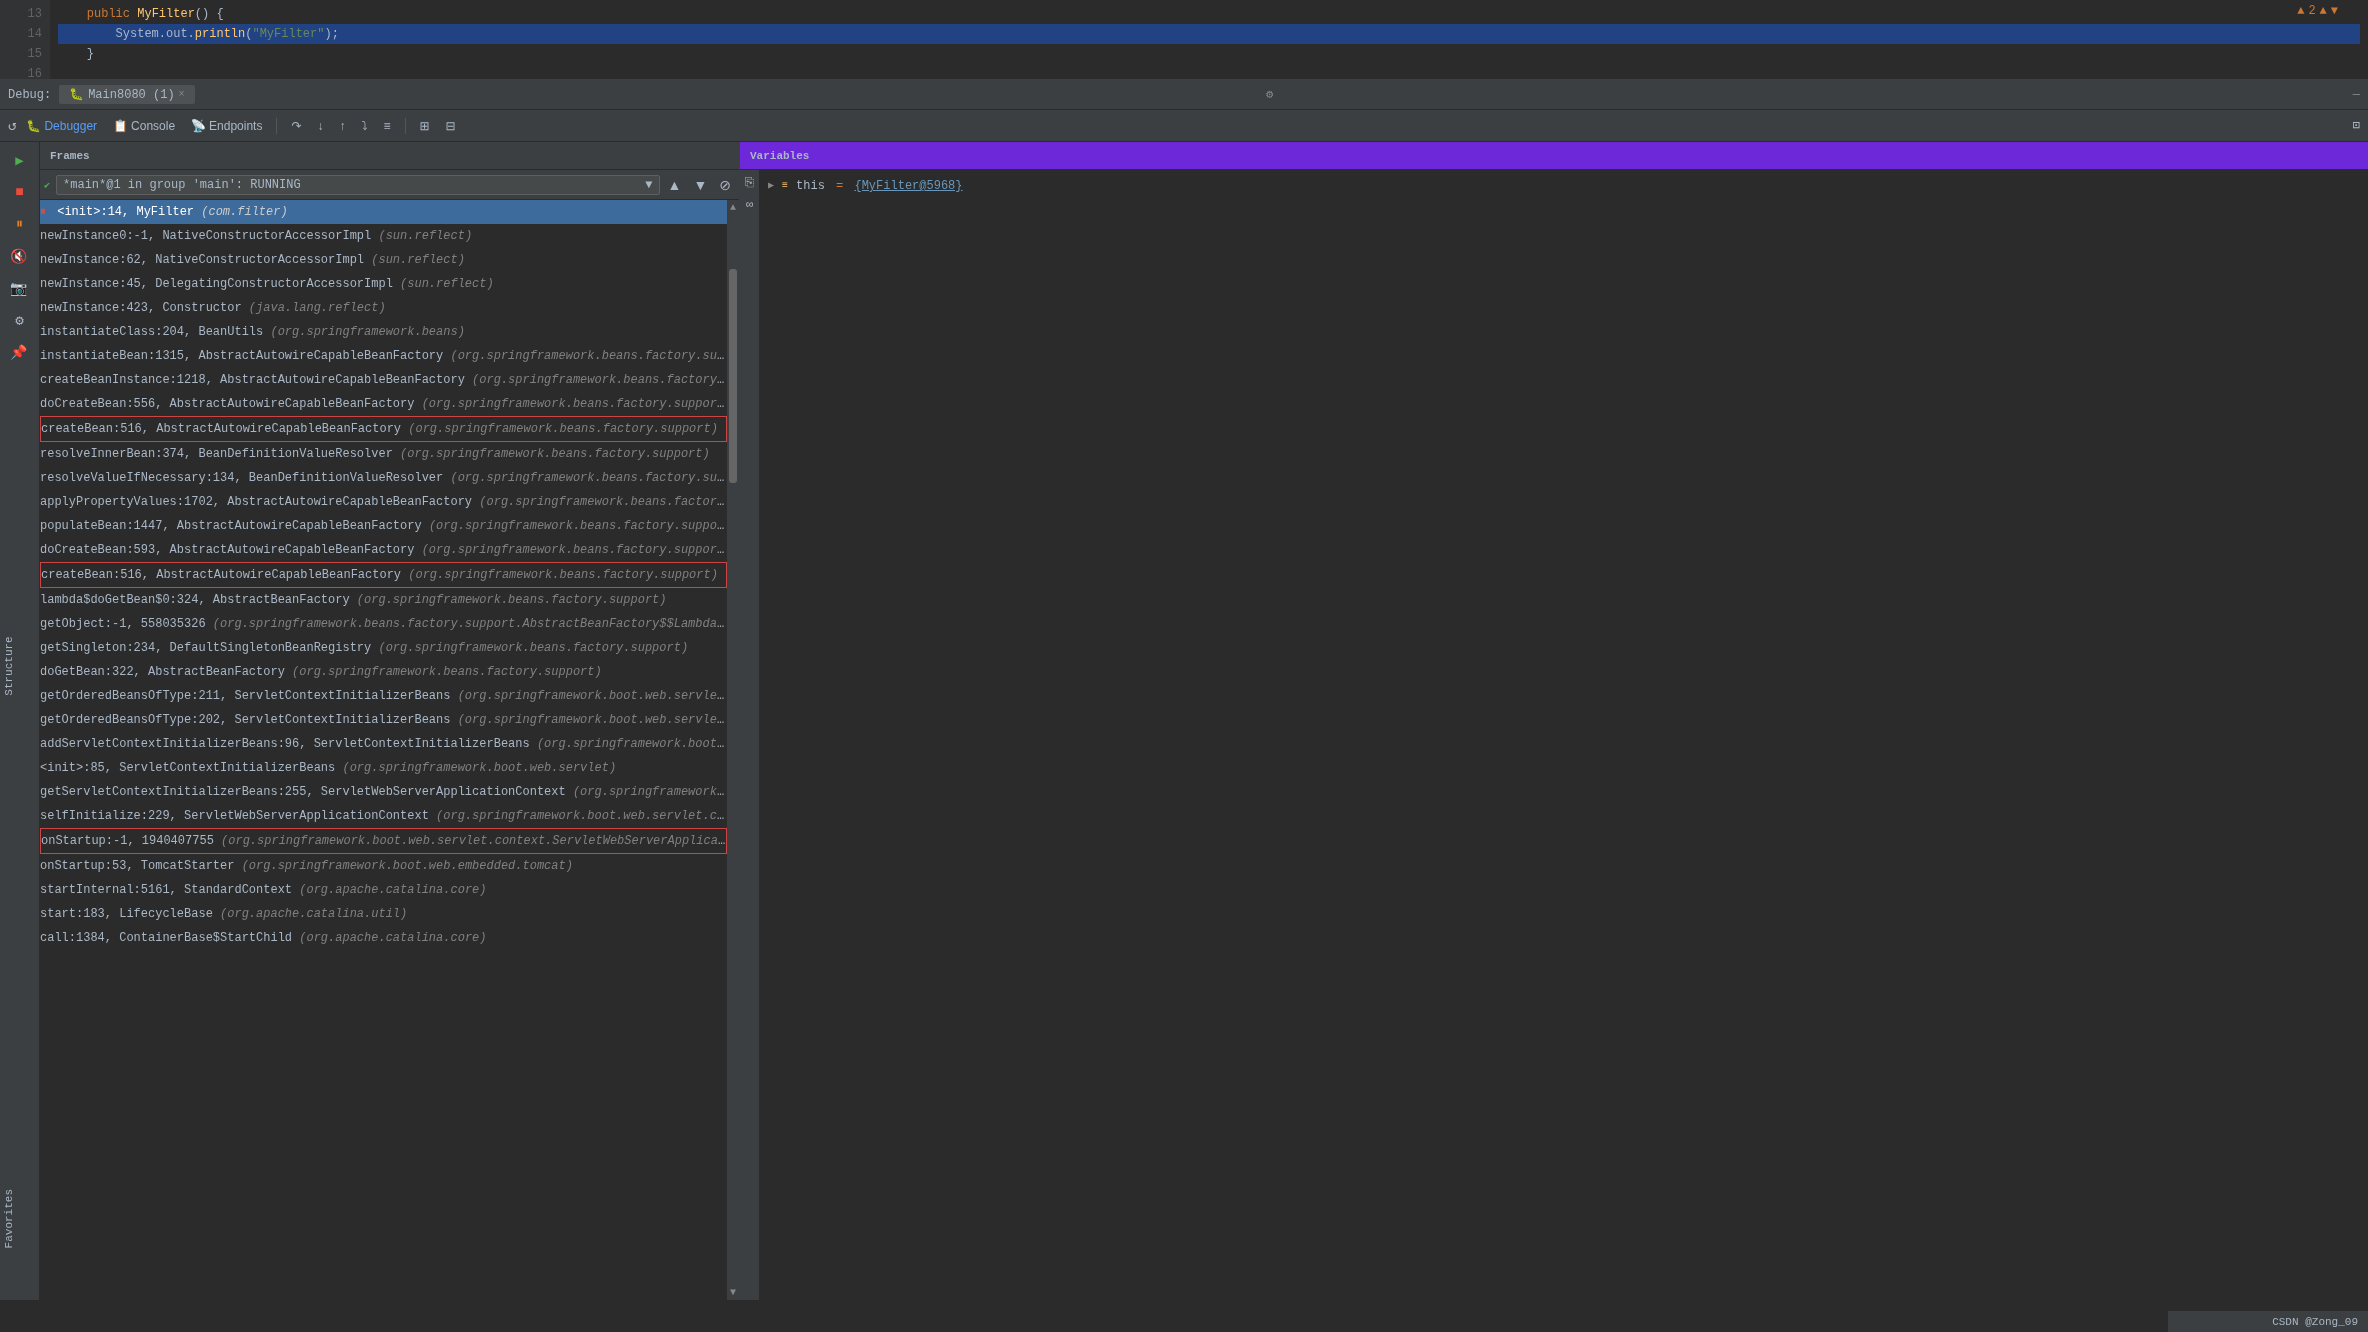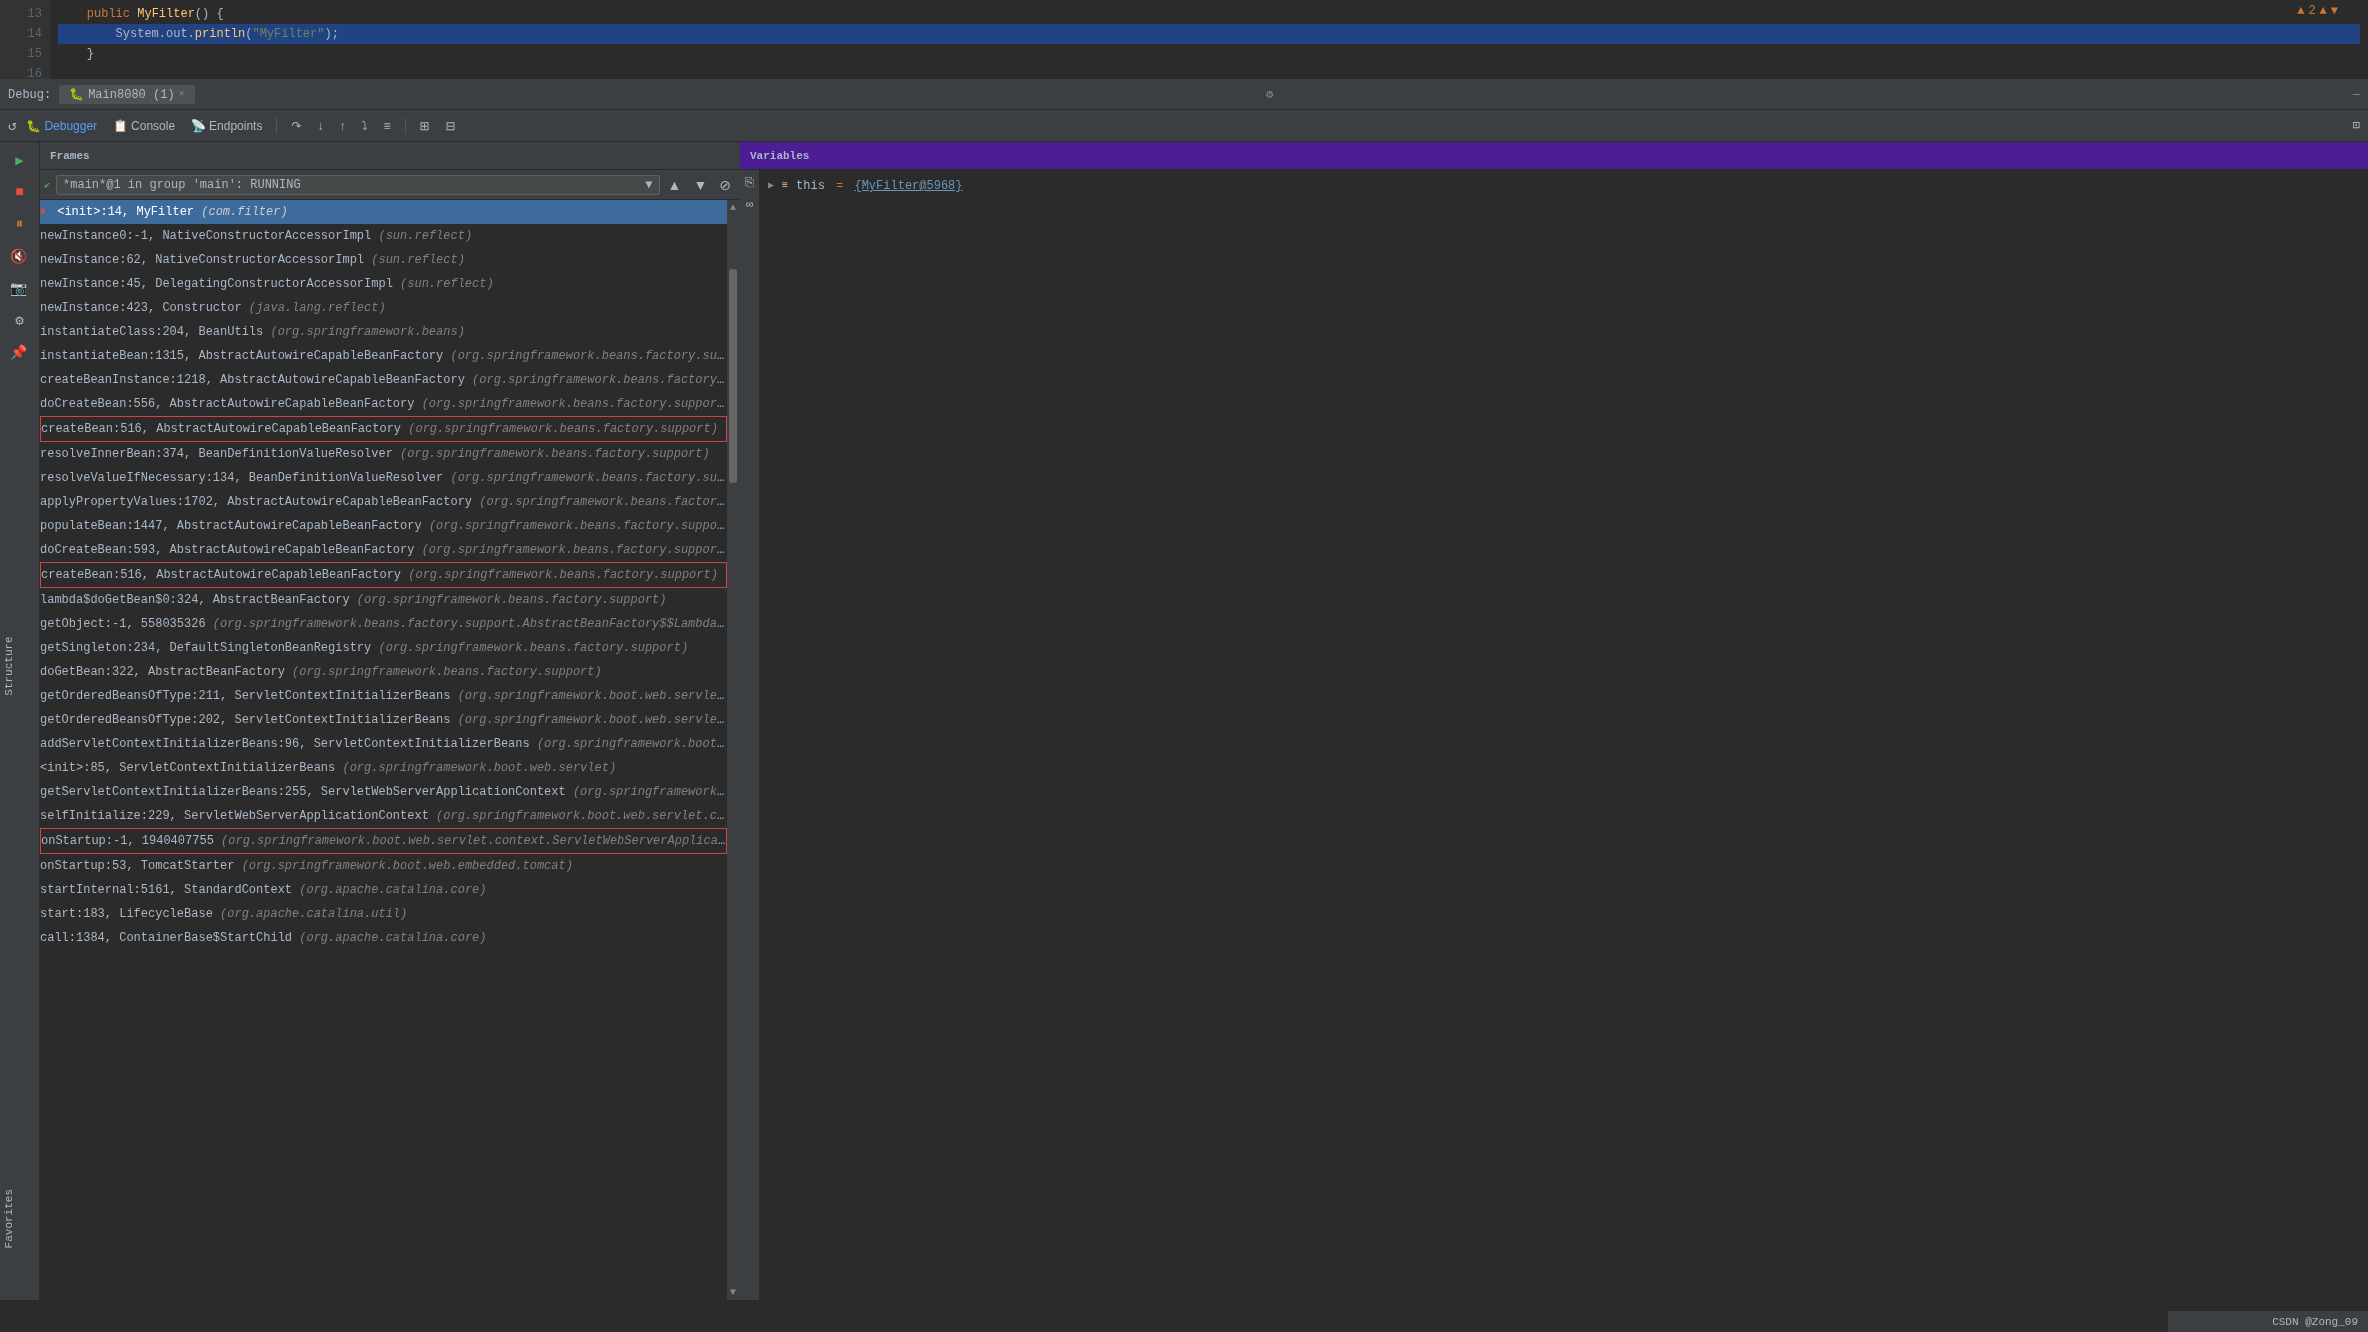--- a/index.html
+++ b/index.html
@@ -185,21 +185,21 @@
 
     
     .variables-panel {
       flex: 1;
       background: #2b2b2b;
       display: flex;
       flex-direction: column;
     }
     .variables-header {
       height: 28px;
-      background: #4c1d95;
+      background: #6d28d9;
       display: flex;
       align-items: center;
       padding: 0 10px;
       font-size: 11px;
       color: #a9b7c6;
       font-weight: bold;
       border-bottom: 1px solid #2b2b2b;
     }
     .variables-toolbar {
       width: 20px;

